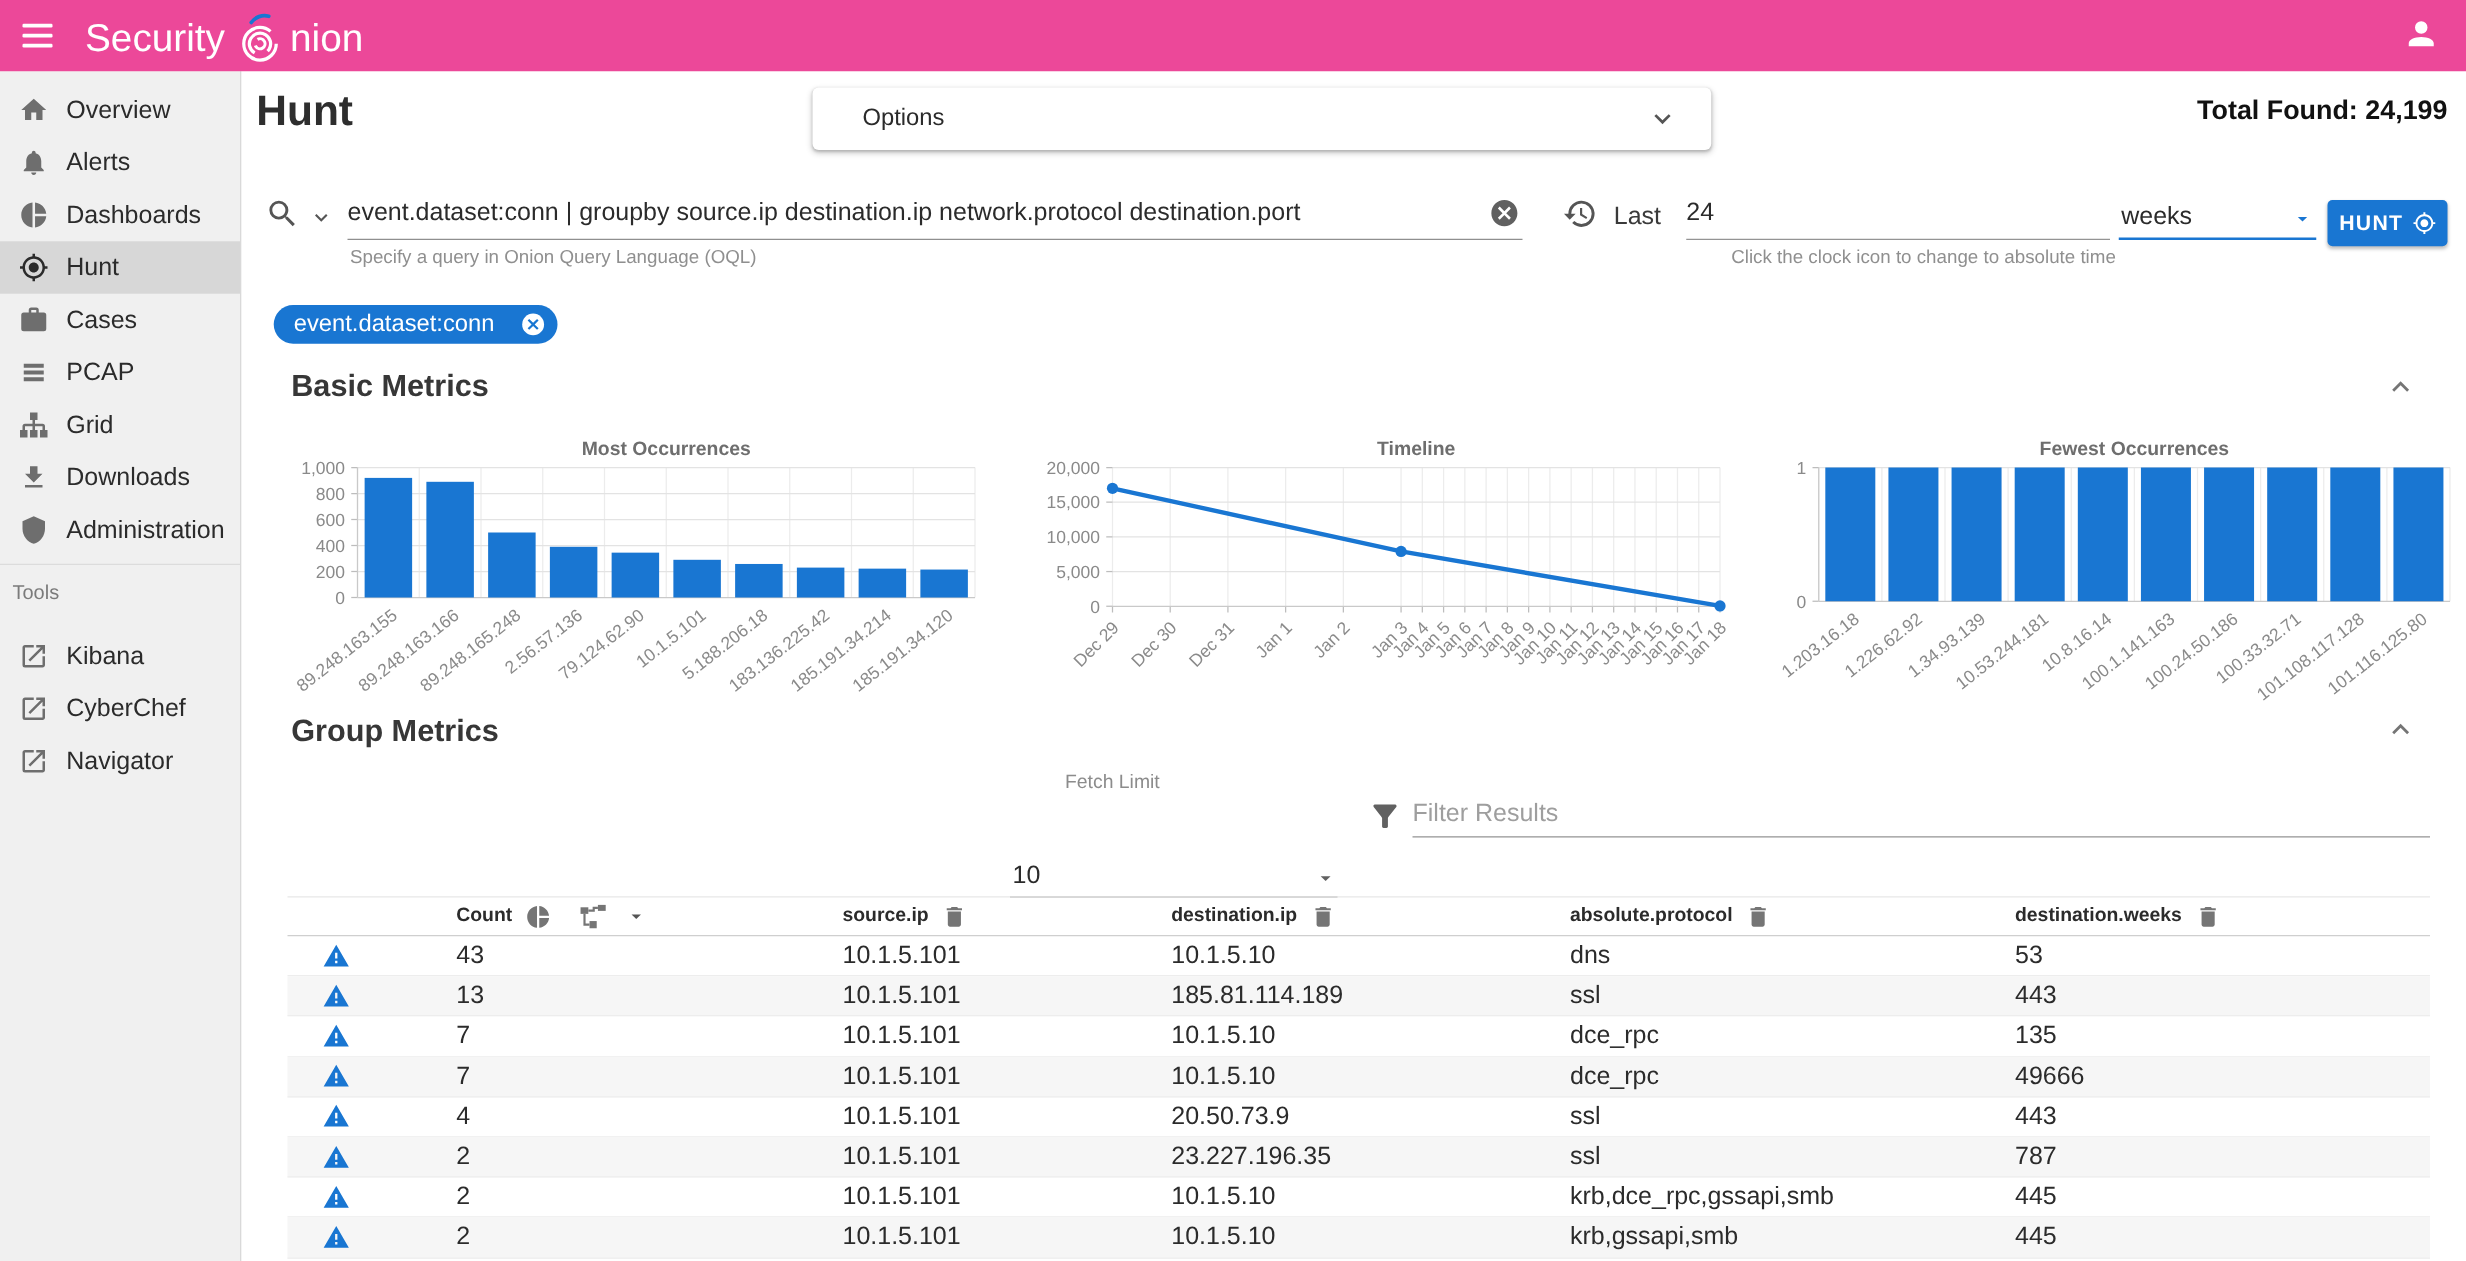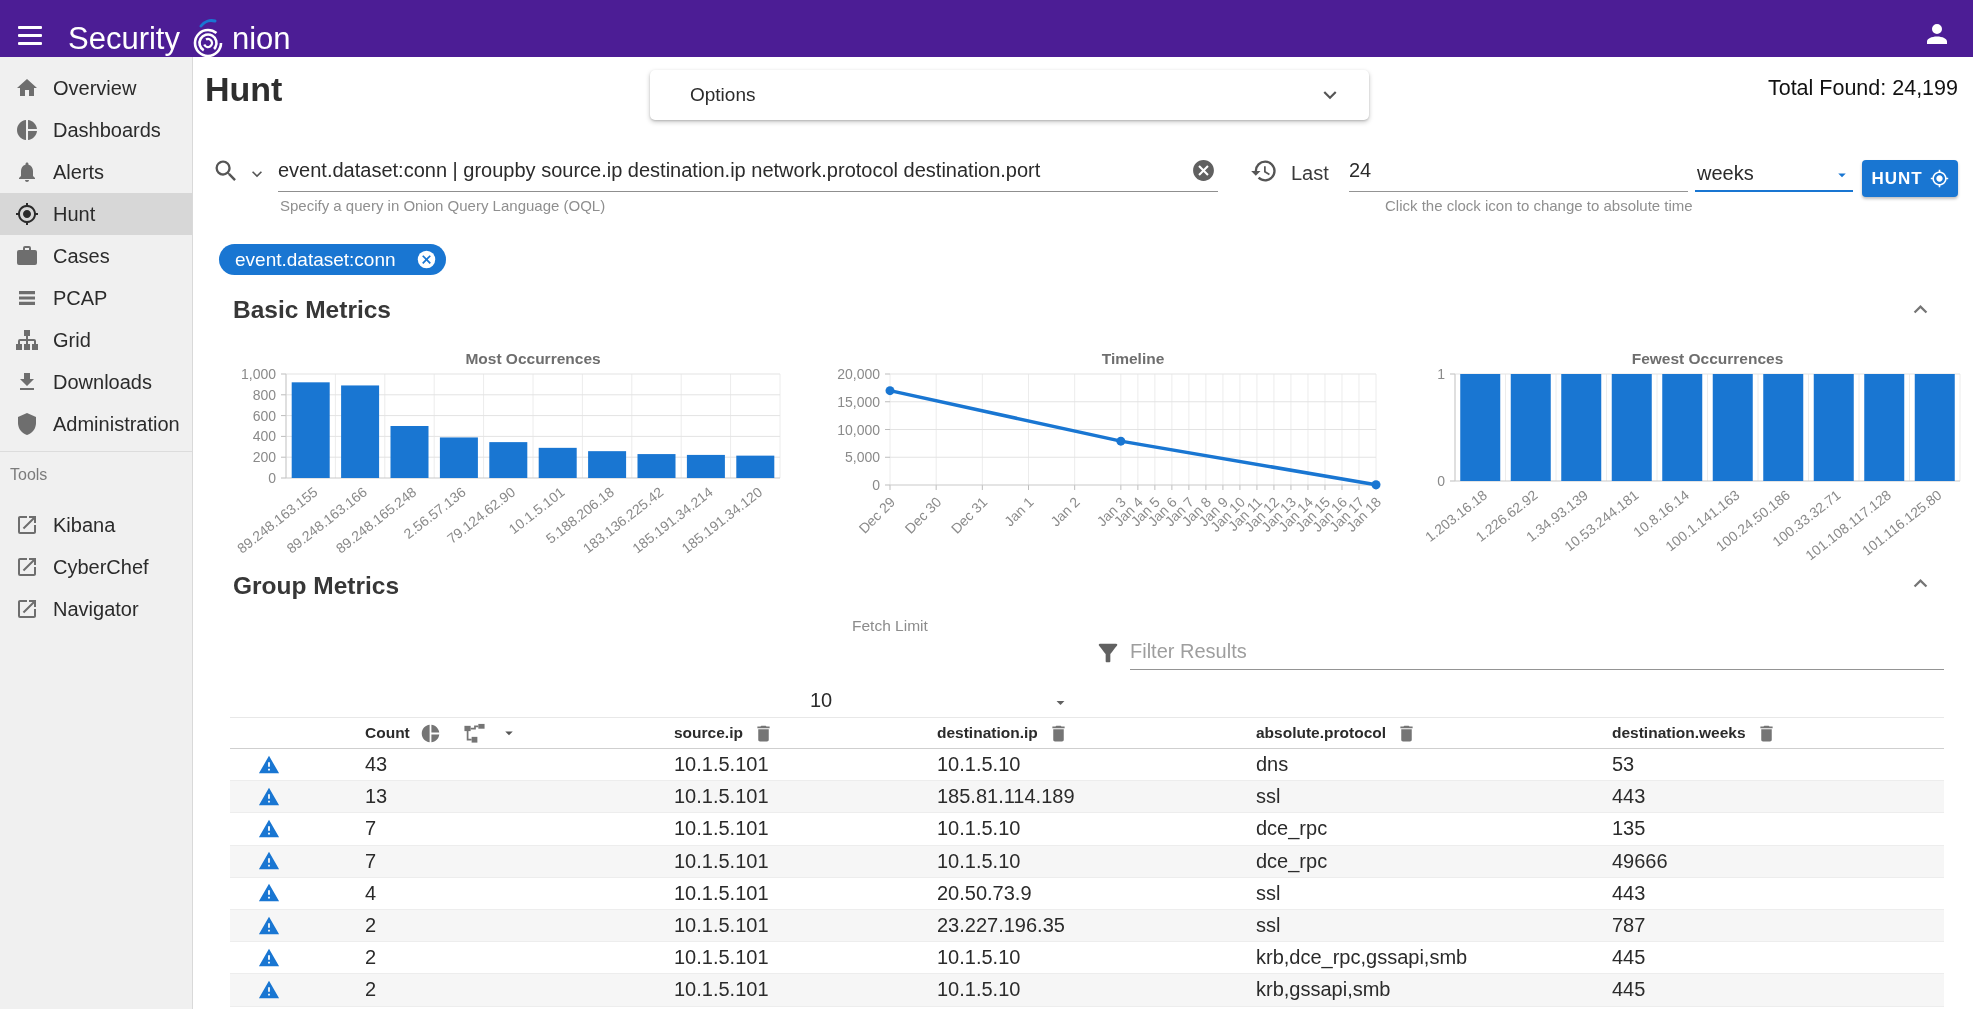--- a/index.html
+++ b/index.html
@@ -1,22 +1,22 @@
 <!DOCTYPE html>
 <html><head>
 <meta charset="utf-8">
 <style>
   * { margin:0; padding:0; box-sizing:border-box; }
   html,body { width:1973px; height:1009px; overflow:hidden; background:#fff;
     font-family:"Liberation Sans", sans-serif; }
   .app { position:relative; width:1973px; height:1009px; }
 
   
-  .topbar { position:absolute; left:0; top:0; width:1973px; height:57px; background:#4c1d95;
-    display:flex; align-items:flex-end; z-index:10; }
+  .topbar { position:absolute; left:0; top:0; width:1973px; height:57px; background:#ec4899;
+    display:flex; align-items:center; z-index:10; }
   .hamburger { width:44px; height:44px; margin-left:8px; background:none; border:none; cursor:pointer;
     display:flex; flex-direction:column; justify-content:center; gap:5px; align-items:center; }
   .hamburger span { display:block; width:24px; height:3px; background:#fff; border-radius:1px; }
   .brand { display:flex; align-items:flex-end; color:#fff; font-size:31px; margin-left:16px; letter-spacing:0; }
   .brand .logo-svg { margin:0 2px -6px 6px; }
   .topbar .spacer { flex:1; }
   .user-btn { width:44px; height:44px; margin-right:14px; background:none; border:none; cursor:pointer; }
 
   
   .sidebar { position:absolute; left:0; top:57px; width:193px; height:952px; background:#f0f0f0;
@@ -28,21 +28,21 @@
   .nav-divider { height:1px; background:#dcdcdc; margin:6px 0 0 0; }
   .tools-label { font-size:16px; color:#7b7b7b; margin:14px 0 20px 10px; }
 
   
   .page-title { position:absolute; left:205px; top:70px; font-size:34px; font-weight:bold; color:#2e2e2e; }
   .options-card { position:absolute; left:650px; top:70px; width:719px; height:50px; background:#fff;
     border-radius:5px; box-shadow:0 2px 5px rgba(0,0,0,.22), 0 1px 2px rgba(0,0,0,.14);
     display:flex; align-items:center; cursor:pointer; }
   .options-card .olabel { margin-left:40px; font-size:19px; color:#2b2b2b; }
   .options-card .ochev { margin-left:auto; margin-right:26px; }
-  .total-found { position:absolute; right:15px; top:76px; font-size:21.5px; font-weight:normal; color:#111; }
+  .total-found { position:absolute; right:15px; top:76px; font-size:21.5px; font-weight:bold; color:#111; }
 
   
   .q-icon { position:absolute; left:212px; top:157px; }
   .q-chev { position:absolute; left:247px; top:164px; }
   .query-wrap { position:absolute; left:278px; top:152px; width:940px; border-bottom:1px solid #8f8f8f; height:40px; }
   .query-input { width:895px; height:36px; border:none; outline:none; font-size:20px; color:#2b2b2b;
     background:transparent; font-family:"Liberation Sans", sans-serif; }
   .q-clear { position:absolute; right:2px; top:6px; cursor:pointer; }
   .hint { position:absolute; font-size:15px; color:#8f8f8f; }
   .hint-query { left:280px; top:197px; }
@@ -137,29 +137,29 @@
   <nav class="sidebar">
     <div style="height:10px"></div>
     <div class="nav-item">
       <svg class="nicon" viewBox="0 0 24 24">
           <path fill="#6e6e6e" d="M10 20v-6h4v6h5v-8h3L12 3 2 12h3v8z"></path>
         </svg>
       <span class="nlabel">Overview</span>
     </div>
     <div class="nav-item">
       <svg class="nicon" viewBox="0 0 24 24">
+          <path fill="#6e6e6e" d="M12 22c1.1 0 2-.9 2-2h-4c0 1.1.9 2 2 2zm6-6v-5c0-3.07-1.64-5.64-4.5-6.32V4c0-.83-.67-1.5-1.5-1.5s-1.5.67-1.5 1.5v.68C7.64 5.36 6 7.92 6 11v5l-2 2v1h16v-1l-2-2z"></path>
+        </svg>
+      <span class="nlabel">Alerts</span>
+    </div>
+    <div class="nav-item">
+      <svg class="nicon" viewBox="0 0 24 24">
           <path fill="#6e6e6e" d="M11 2v20c-5.07-.5-9-4.79-9-10s3.93-9.5 9-10zm2.03 0v8.99H22c-.47-4.74-4.24-8.52-8.97-8.99zm0 11.01V22c4.74-.47 8.5-4.25 8.97-8.99h-8.97z"></path>
         </svg>
       <span class="nlabel">Dashboards</span>
-    </div>
-    <div class="nav-item">
-      <svg class="nicon" viewBox="0 0 24 24">
-          <path fill="#6e6e6e" d="M12 22c1.1 0 2-.9 2-2h-4c0 1.1.9 2 2 2zm6-6v-5c0-3.07-1.64-5.64-4.5-6.32V4c0-.83-.67-1.5-1.5-1.5s-1.5.67-1.5 1.5v.68C7.64 5.36 6 7.92 6 11v5l-2 2v1h16v-1l-2-2z"></path>
-        </svg>
-      <span class="nlabel">Alerts</span>
     </div>
     <div class="nav-item active">
       <svg class="nicon" viewBox="0 0 24 24">
           <path fill="#2b2b2b" d="M12 8c-2.21 0-4 1.79-4 4s1.79 4 4 4 4-1.79 4-4-1.79-4-4-4zm8.94 3c-.46-4.17-3.77-7.48-7.94-7.94V1h-2v2.06C6.83 3.52 3.52 6.83 3.06 11H1v2h2.06c.46 4.17 3.77 7.48 7.94 7.94V23h2v-2.06c4.17-.46 7.48-3.77 7.94-7.94H23v-2h-2.06zM12 19c-3.87 0-7-3.13-7-7s3.13-7 7-7 7 3.13 7 7-3.13 7-7 7z"></path>
         </svg>
       <span class="nlabel">Hunt</span>
     </div>
     <div class="nav-item">
       <svg class="nicon" viewBox="0 0 24 24">
           <path fill="#6e6e6e" d="M10 2h4a2 2 0 0 1 2 2v2h4a2 2 0 0 1 2 2v11a2 2 0 0 1-2 2H4a2 2 0 0 1-2-2V8a2 2 0 0 1 2-2h4V4a2 2 0 0 1 2-2m4 4V4h-4v2h4z"></path>

